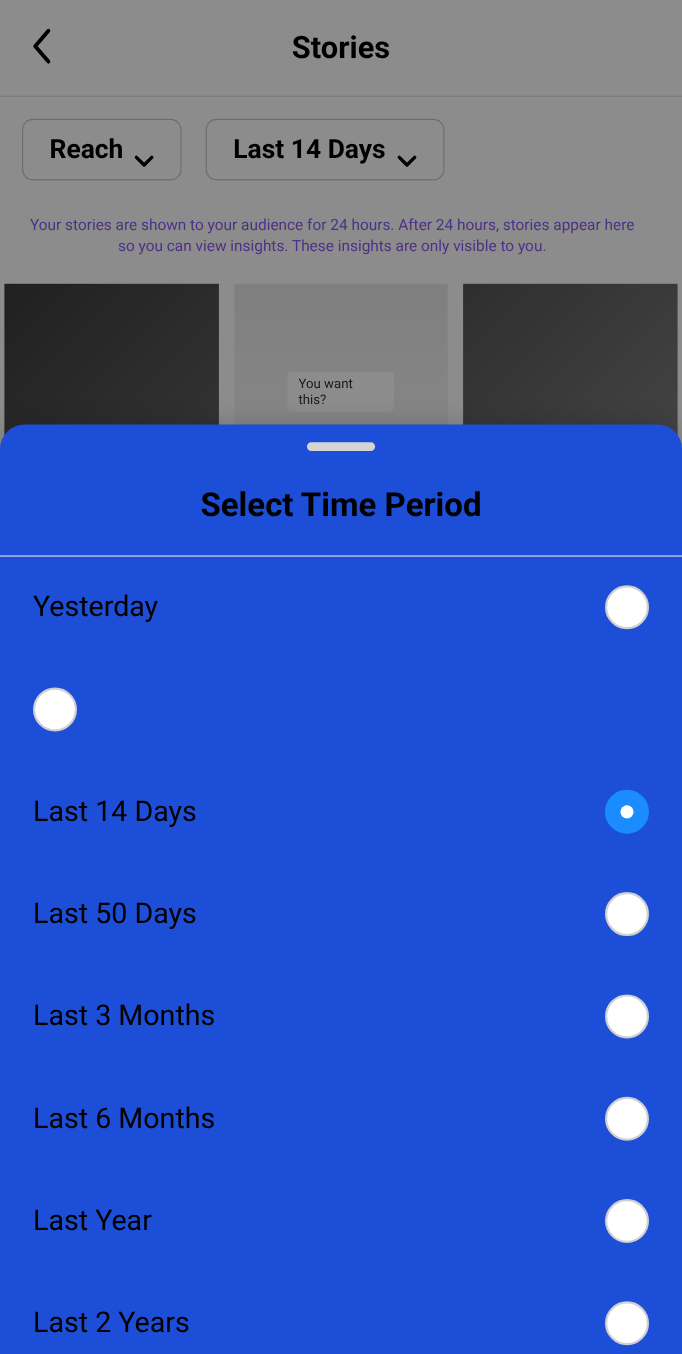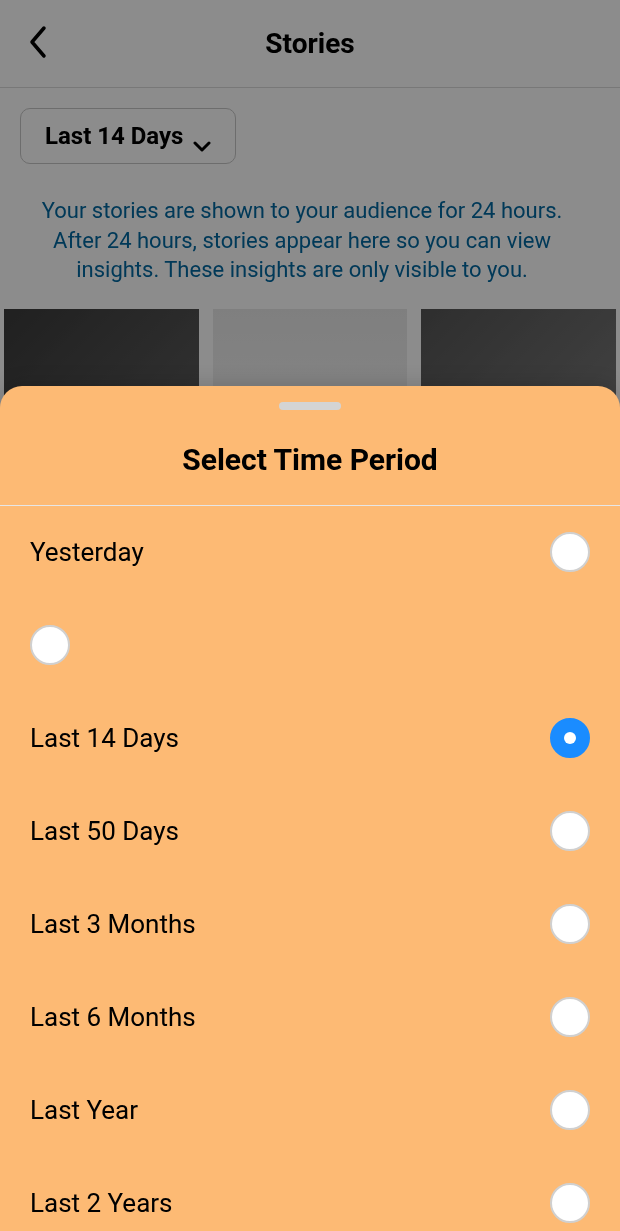--- a/index.html
+++ b/index.html
@@ -34,22 +34,22 @@
     display: inline-flex; align-items: center; gap: 10px;
     font-size: 24px; font-weight: 700; color: #000;
     cursor: pointer;
     background: #fff;
   }
   .pill .chev { width: 18px; height: 12px; }
   .pill .chev svg { width: 18px; height: 12px; stroke: #000; stroke-width: 3; fill: none; stroke-linecap: round; stroke-linejoin: round; }
 
   .info-text {
     padding: 10px 40px 24px 24px;
-    color: #0369a1;
-    font-size: 22px;
+    color: #8b5cf6;
+    font-size: 14px;
     line-height: 1.35;
     text-align: center;
   }
 
   .stories-row {
     display: flex; gap: 14px;
     padding: 0 4px;
   }
   .story-thumb {
     flex: 1 1 0;
@@ -72,21 +72,21 @@
     position: absolute; inset: 0;
     background: rgba(0,0,0,0.45);
     z-index: 5;
   }
 
   
   .sheet {
     position: absolute;
     left: 0; right: 0; bottom: 0;
     height: 845px;
-    background: #fdba74;
+    background: #1d4ed8;
     border-radius: 22px 22px 0 0;
     z-index: 10;
     display: flex; flex-direction: column;
     box-shadow: 0 -2px 20px rgba(0,0,0,0.15);
   }
   .grabber {
     width: 62px; height: 8px; background: #d4d4d4; border-radius: 4px;
     margin: 16px auto 0 auto;
   }
   .sheet-title {
@@ -141,20 +141,28 @@
         <svg viewBox="0 0 22 34">
             <polyline points="17,3 5,17 17,31"></polyline>
           </svg>
       </span>
     </div>
     <div class="header-title">Stories</div>
   </div>
 
   <div class="filter-row">
     <div class="pill">
+      <span>Reach</span>
+      <span class="chev">
+        <svg viewBox="0 0 18 12">
+            <polyline points="2,3 9,10 16,3"></polyline>
+          </svg>
+      </span>
+    </div>
+    <div class="pill">
       <span>Last 14 Days</span>
       <span class="chev">
         <svg viewBox="0 0 18 12">
             <polyline points="2,3 9,10 16,3"></polyline>
           </svg>
       </span>
     </div>
   </div>
 
   <div class="info-text">Your stories are shown to your audience for 24 hours. After 24 hours, stories appear here so you can view insights. These insights are only visible to you.</div>

